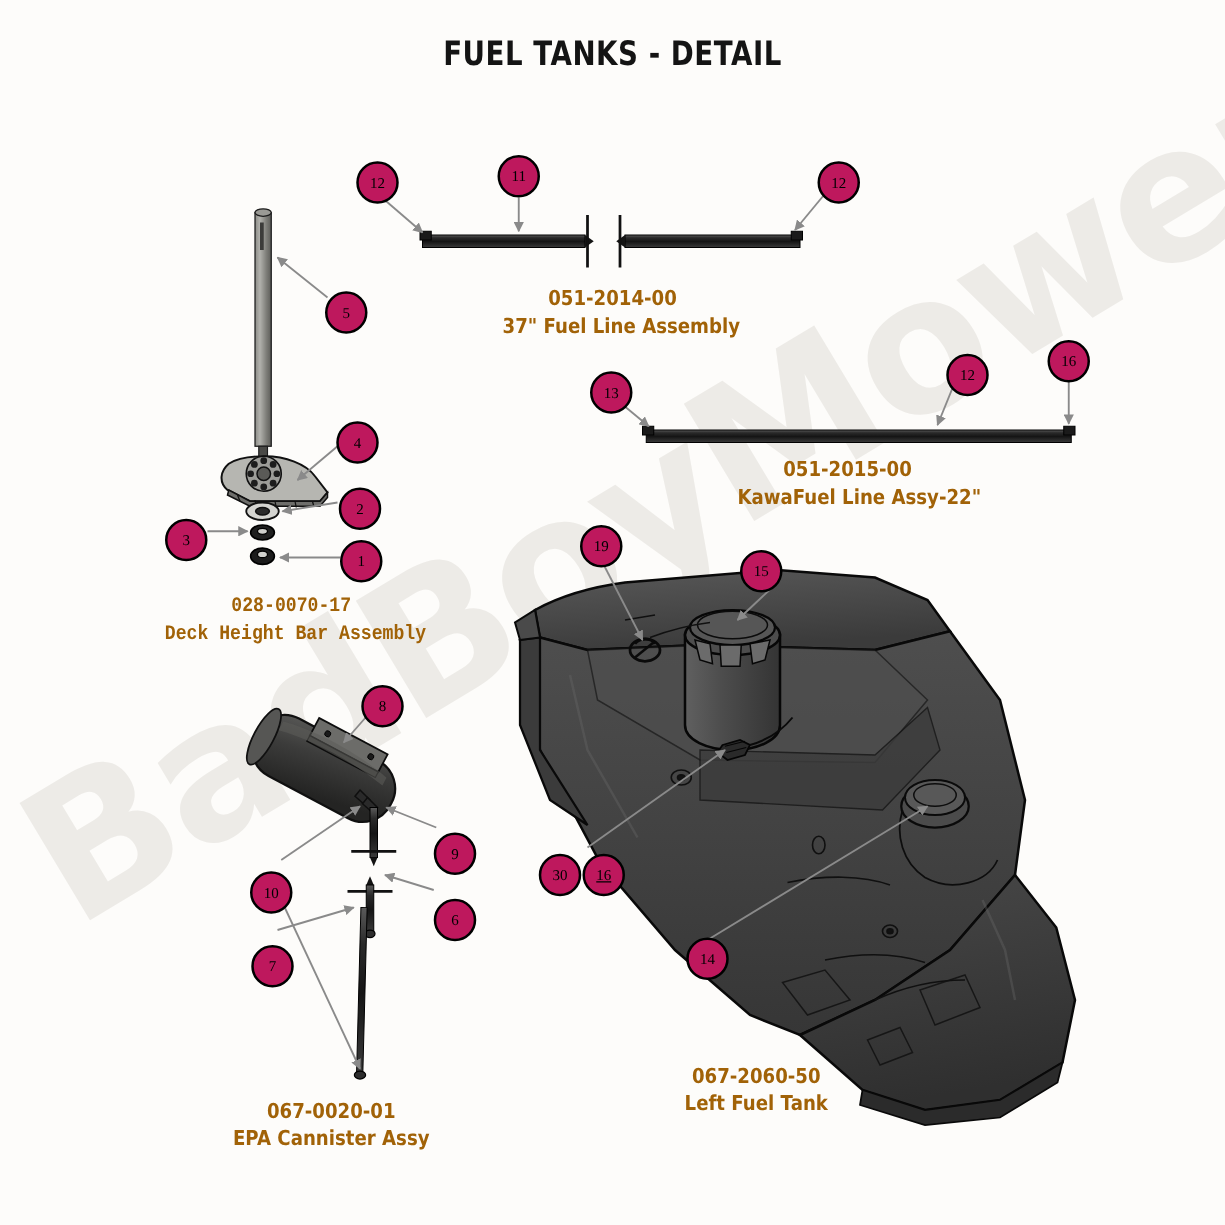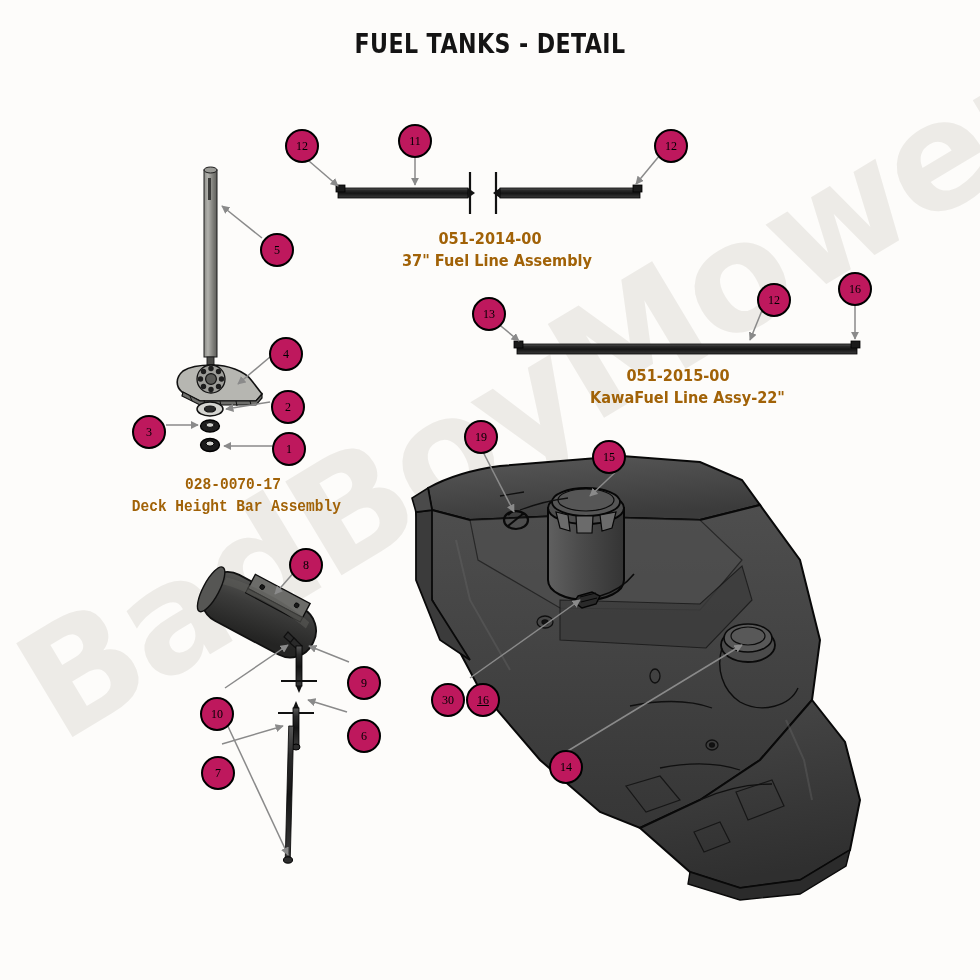--- a/index.html
+++ b/index.html
@@ -421,15 +421,23 @@
   <div class="caption" style="left:578px; top:365px; width:200px;">
     <span class="pn">051-2015-00</span>
     <span class="desc">KawaFuel Line Assy-22"</span>
   </div>
 
   <div class="caption" style="left:118px; top:474px; width:230px;font-family:Liberation Mono, monospace;">
     <span class="pn">028-0070-17</span>
     <span class="desc">Deck Height Bar Assembly</span>
   </div>
 
-
+  <div class="caption" style="left:150px; top:878px; width:230px;">
+    <span class="pn">067-0020-01</span>
+    <span class="desc">EPA Cannister Assy</span>
+  </div>
+
+  <div class="caption" style="left:500px; top:850px; width:210px;">
+    <span class="pn">067-2060-50</span>
+    <span class="desc">Left Fuel Tank</span>
+  </div>
 
 </div>
 
 </body></html>

